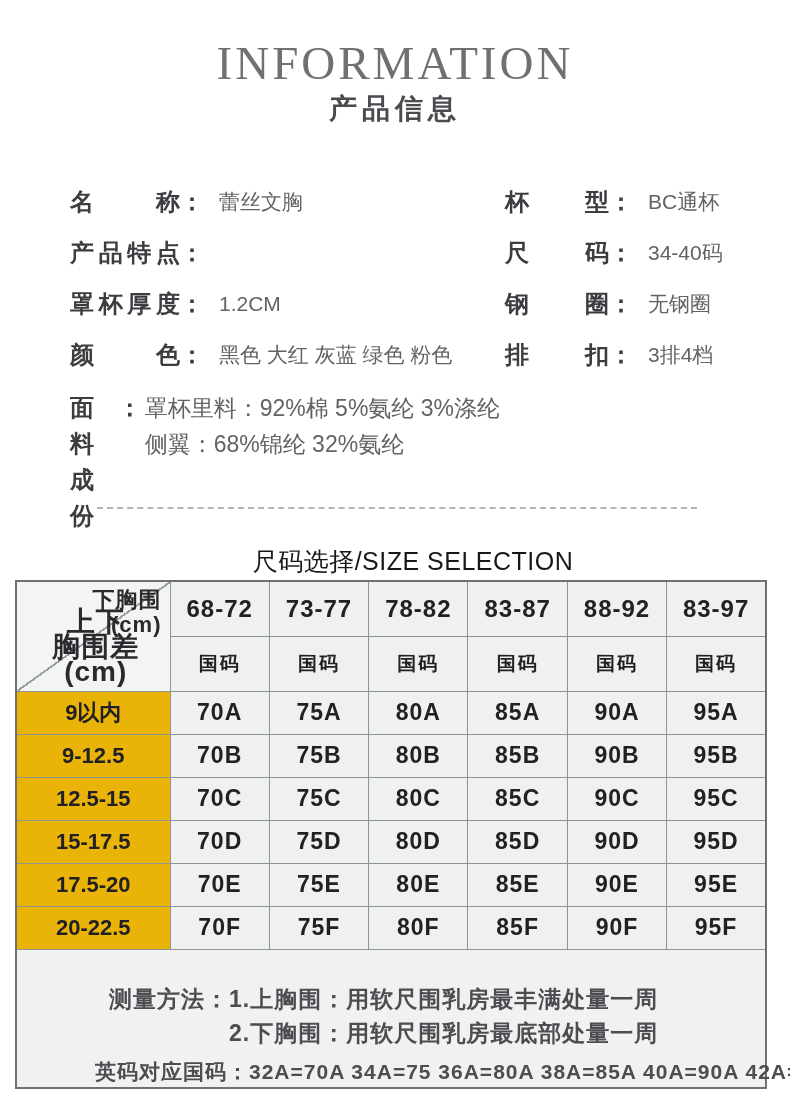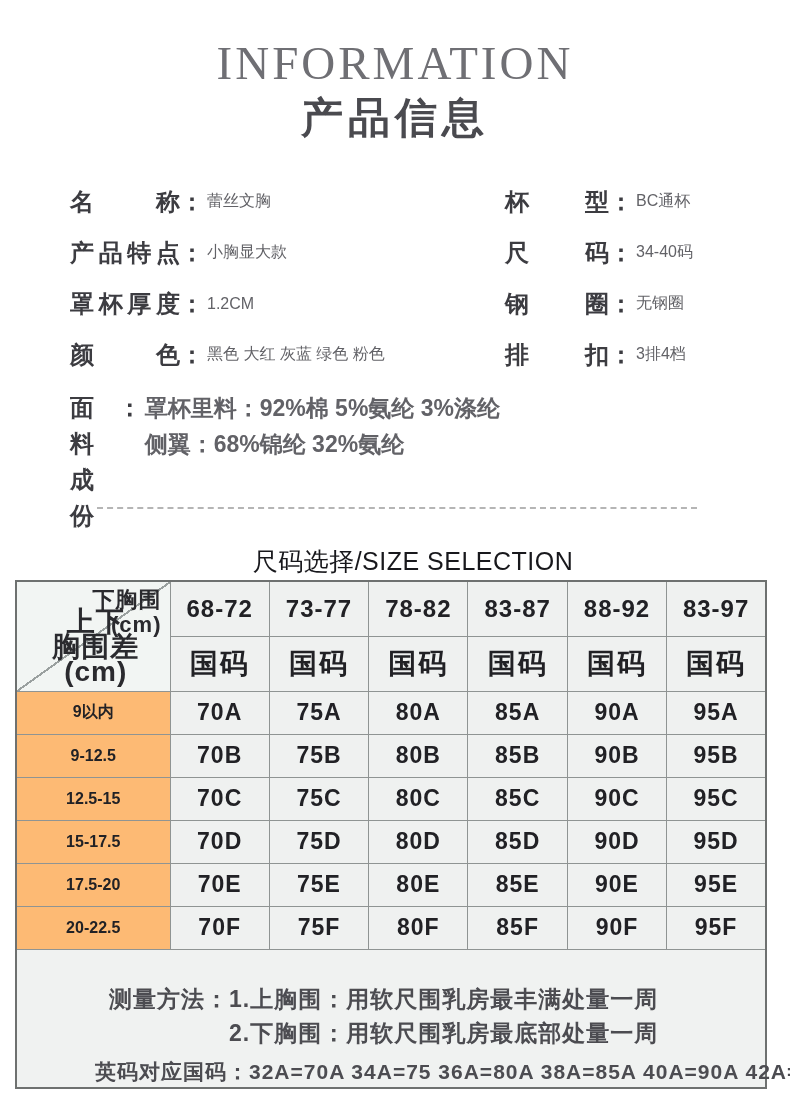--- a/index.html
+++ b/index.html
@@ -21,21 +21,21 @@
     font-family: "Liberation Serif", "DejaVu Serif", serif;
     font-size: 47px;
     letter-spacing: 3px;
     color: #6f6f74;
     font-weight: 400;
   }
   .title-zh {
     position: absolute;
     top: 90px; left: 0; width: 100%;
     text-align: center;
-    font-size: 42px;
+    font-size: 28px;
     font-weight: bold;
     letter-spacing: 5px;
     color: #4a4a4f;
   }
 
   
   .details {
     position: absolute;
     top: 176px; left: 70px; width: 705px;
   }
@@ -56,32 +56,32 @@
     -moz-text-align-last: justify;
   }
   .col-left  .detail-label { width: 110px; }
   .col-right .detail-label { width: 104px; }
   .detail-colon {
     font-weight: bold;
     font-size: 24px;
     color: #3c3c41;
   }
   .detail-value {
-    font-size: 16px;
+    font-size: 21px;
     color: #626267;
-    margin-left: 3px;
+    margin-left: 15px;
     white-space: nowrap;
   }
   .fabric-row {
     display: flex;
     align-items: flex-start;
     margin-top: 10px;
   }
   .fabric-row .detail-label, .fabric-row .detail-colon { line-height: 36px; }
-  .fabric-value { margin-left: 3px; font-weight: bold; }
+  .fabric-value { margin-left: 3px; }
   .fabric-line {
     font-size: 23px;
     color: #626267;
     line-height: 36px;
     white-space: nowrap;
   }
 
   
   .divider {
     position: absolute;
@@ -110,23 +110,23 @@
   .size-table th, .size-table td {
     border: 1px solid #8f9493;
     text-align: center;
     vertical-align: middle;
     background: #eff1f0;
     color: #212125;
     font-weight: bold;
   }
   .size-table col.c0 { width: 154px; }
   .size-table .band-row th { height: 55px; font-size: 24px; letter-spacing: 1px; }
-  .size-table .code-row th { height: 55px; font-size: 28px; letter-spacing: 2px; }
+  .size-table .code-row th { height: 55px; font-size: 19px; letter-spacing: 2px; }
   .size-table tbody td { height: 43px; font-size: 23px; letter-spacing: 1px; }
-  .size-table td.diff { background: #fdba74; font-size: 16px; letter-spacing: 0; }
+  .size-table td.diff { background: #eab308; font-size: 22px; letter-spacing: 0; }
 
   th.corner {
     position: relative;
     background: #f2f5f3 !important;
     background-image: linear-gradient(to bottom right,
       transparent 49.5%, #9aa09f 49.5%, #9aa09f 50.6%, transparent 50.6%) !important;
   }
   .corner-top {
     position: absolute;
     top: 5px; right: 8px;
@@ -172,21 +172,20 @@
   <div class="details">
     <div class="col-left">
       <div class="detail-row">
         <span class="detail-label">名称</span>
           <span class="detail-colon">：</span>
         <span class="detail-value">蕾丝文胸</span>
       </div>
       <div class="detail-row">
         <span class="detail-label">产品特点</span>
           <span class="detail-colon">：</span>
-        <span class="detail-value">小胸显大款</span>
       </div>
       <div class="detail-row">
         <span class="detail-label">罩杯厚度</span>
           <span class="detail-colon">：</span>
         <span class="detail-value">1.2CM</span>
       </div>
       <div class="detail-row">
         <span class="detail-label">颜色</span>
           <span class="detail-colon">：</span>
         <span class="detail-value">黑色 大红 灰蓝 绿色 粉色</span>

